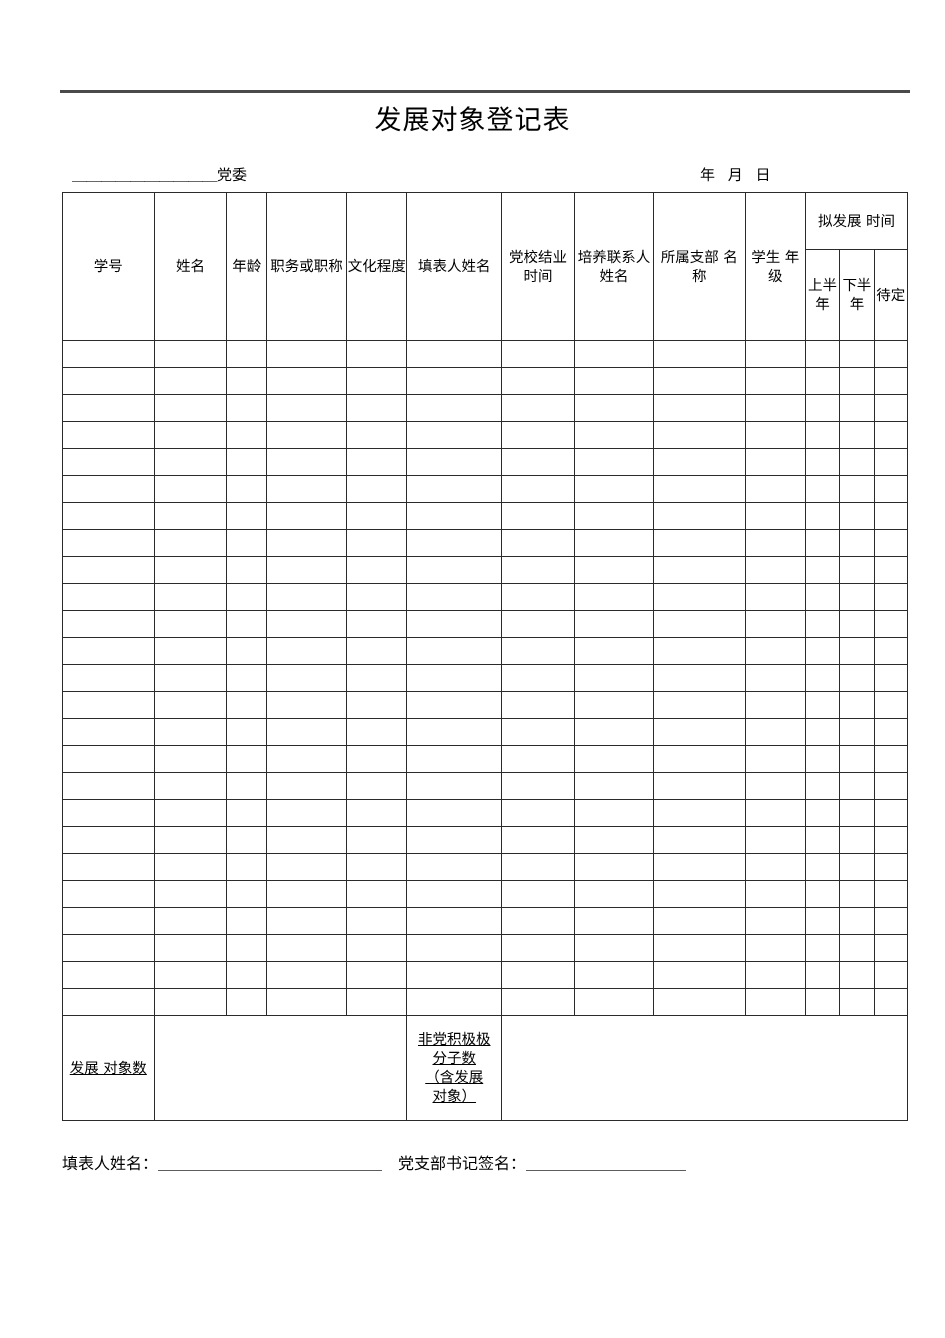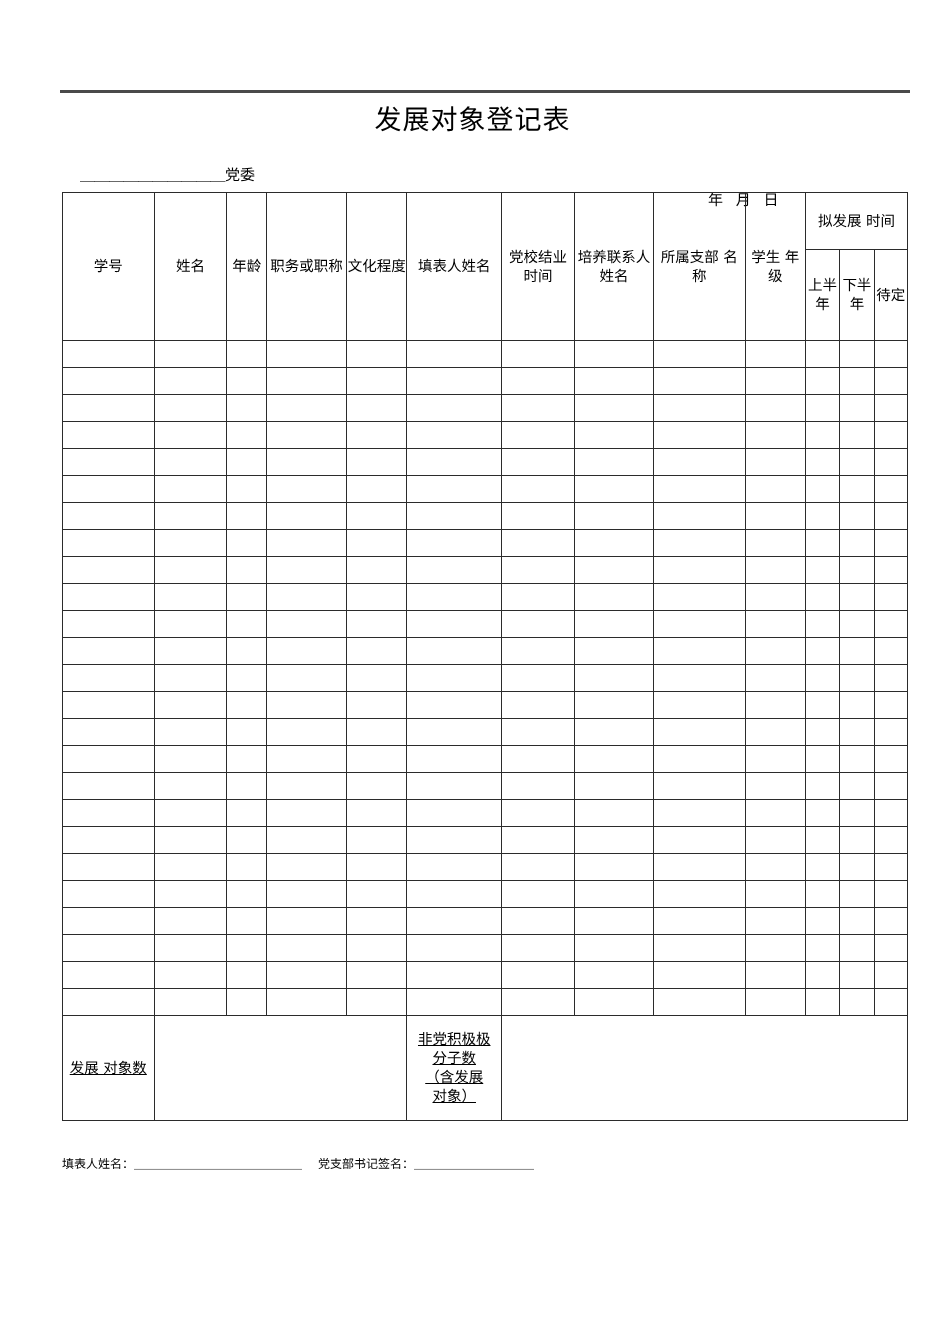--- a/index.html
+++ b/index.html
@@ -42,21 +42,21 @@
     font-size: 27px;
     line-height: 34px;
     letter-spacing: 1px;
     font-weight: normal;
     margin: 0;
   }
 
   
   .subline {
     position: absolute;
-    left: 72px;
+    left: 64px;
     top: 163px;
     width: 850px;
     height: 24px;
     font-size: 15px;
     line-height: 24px;
   }
   .org-line {
     position: absolute;
     left: 8px;
     top: 0;
@@ -65,21 +65,20 @@
   .org-blank {
     display: inline-block;
     letter-spacing: -0.5px;
   }
   .date-line {
     position: absolute;
     left: 636px;
     top: 0;
     white-space: nowrap;
     letter-spacing: 4px;
-    margin-top: 25px;
   }
 
   
   .tbl-wrap {
     position: absolute;
     left: 62px;
     top: 192px;
     width: 846px;
   }
   table.reg {
@@ -140,21 +139,21 @@
     padding-top: 4px;
     line-height: 21px;
   }
 
   
   .signline {
     position: absolute;
     left: 62px;
     top: 1152px;
     width: 860px;
-    font-size: 12px;
+    font-size: 16px;
     line-height: 24px;
     white-space: nowrap;
   }
   .sig-pad { display: inline-block; }
   .sig-gap { display: inline-block; width: 16px; }
 </style>
 </head>
 <body>
 
 <div class="page">

